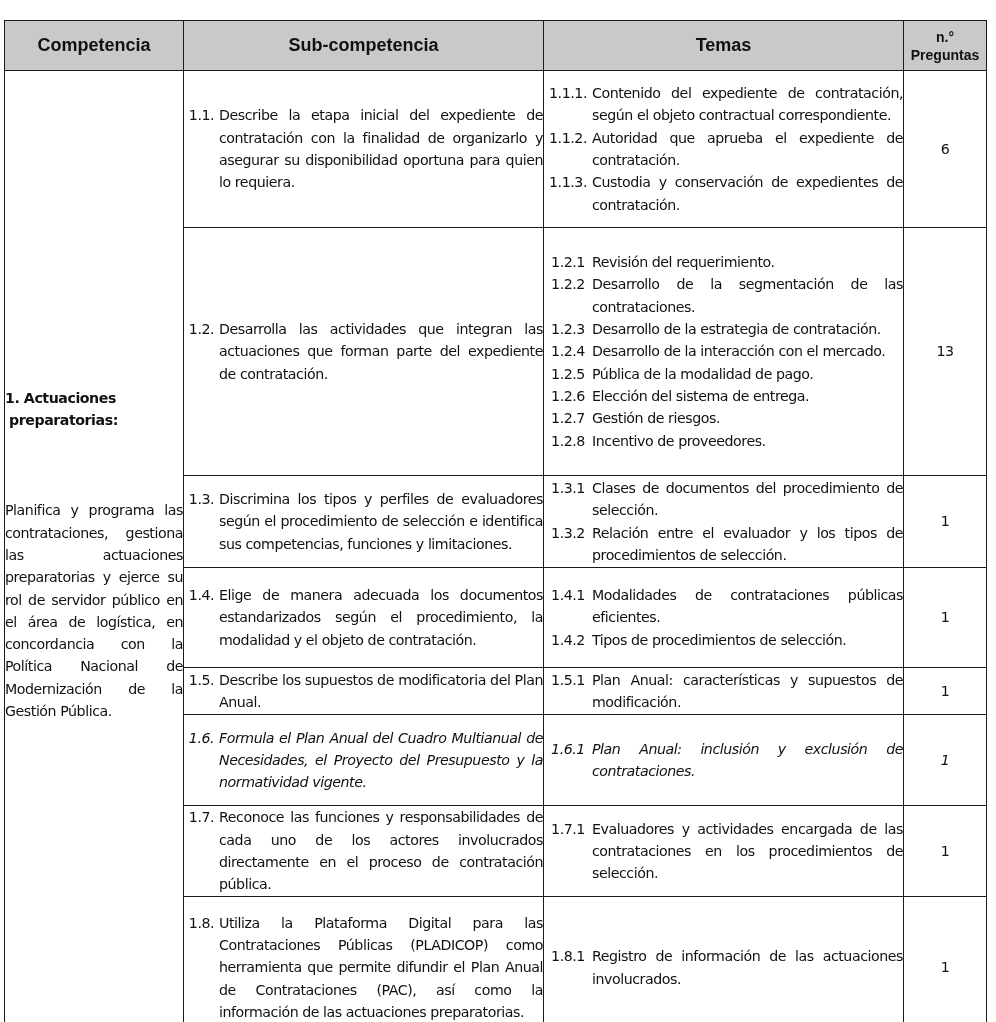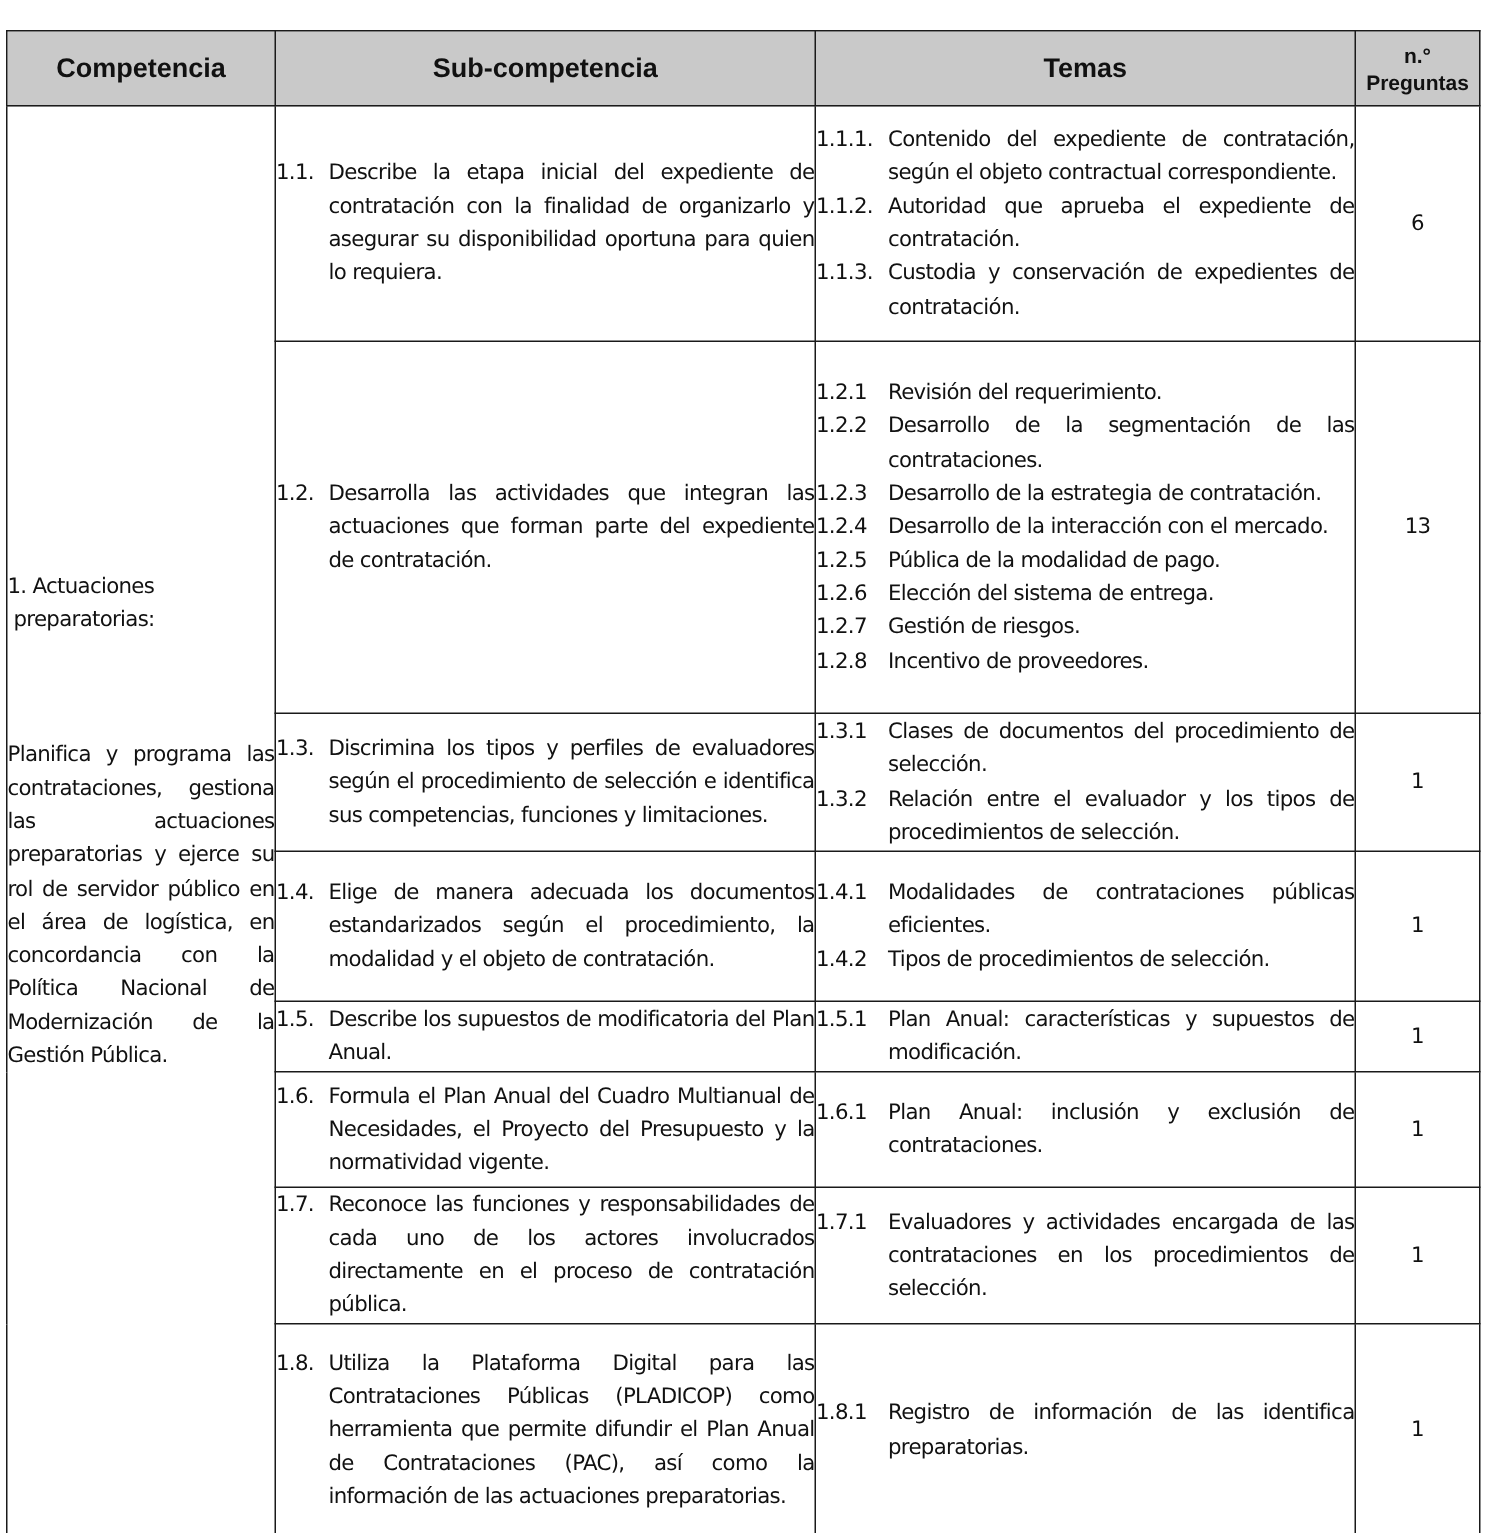--- a/index.html
+++ b/index.html
@@ -3,25 +3,25 @@
 <meta charset="utf-8">
 <style>
   html, body { margin:0; padding:0; background:#ffffff; }
   body { width:996px; height:1022px; position:relative; overflow:hidden; font-family:"Liberation Sans", sans-serif; color:#111; }
   table.comp { position:absolute; left:4px; top:20px; width:982px; border-collapse:collapse; table-layout:fixed; }
   table.comp td, table.comp th { border:1.5px solid #1a1a1a; vertical-align:middle; padding:0; }
   th { background:#c9c9c9; font-family:"Liberation Sans", sans-serif; font-weight:bold; font-size:18px; height:49px; text-align:center; }
   th.np { font-size:14px; line-height:18px; }
   .body-txt { font-family:"DejaVu Sans", sans-serif; font-size:14.2px; line-height:22.3px; letter-spacing:-0.45px; }
   td.compcell { vertical-align:top; padding:2px 8px 0 12px; }
-  .comp-title { font-weight:normal; margin-bottom:68px; }
+  .comp-title { font-weight:bold; margin-bottom:68px; }
   .comp-title span { display:block; }
   .justify { text-align:justify; text-align-last:left; }
   .item { display:flex; }
-  .item .num { flex:0 0 auto; }
+  .item .num { flex:0 0 auto;text-align:center; }
   .item .txt { flex:1 1 auto; text-align:justify; text-align-last:left; }
   td.subcell { padding:0 16px 0 0;margin-top:12px; }
   td.subcell .num { width:35px; }
   td.temacell { padding:0 12px 0 6px; }
   td.temacell .num.w4 { width:48px; }
   td.temacell .num.w3 { width:48px; }
   td.countcell { text-align:center; }
 </style>
 </head>
 <body>
@@ -169,21 +169,21 @@
     </td>
     <td class="temacell body-txt">
           <div class="item">
             <span class="num w3">1.5.1</span>
             <span class="txt">Plan Anual: características y supuestos de modificación.</span>
           </div>
         </td>
     <td class="countcell body-txt">1</td>
   </tr>
 
-  <tr style="height: 77px;">
+  <tr style="height: 91px; font-style: italic;">
     <td class="subcell body-txt">
       <div class="item">
         <span class="num">1.6.</span>
         <span class="txt">Formula el Plan Anual del Cuadro Multianual de Necesidades, el Proyecto del Presupuesto y la normatividad vigente.</span>
       </div>
     </td>
     <td class="temacell body-txt">
           <div class="item">
             <span class="num w3">1.6.1</span>
             <span class="txt">Plan Anual: inclusión y exclusión de contrataciones.</span>
@@ -211,19 +211,19 @@
   <tr style="height: 142px;">
     <td class="subcell body-txt">
       <div class="item">
         <span class="num">1.8.</span>
         <span class="txt">Utiliza la Plataforma Digital para las Contrataciones Públicas (PLADICOP) como herramienta que permite difundir el Plan Anual de Contrataciones (PAC), así como la información de las actuaciones preparatorias.</span>
       </div>
     </td>
     <td class="temacell body-txt">
           <div class="item">
             <span class="num w3">1.8.1</span>
-            <span class="txt">Registro de información de las identifica preparatorias.</span>
+            <span class="txt">Registro de información de las actuaciones involucrados.</span>
           </div>
         </td>
     <td class="countcell body-txt">1</td>
   </tr>
 </tbody>
 </table>
 
 </body></html>

